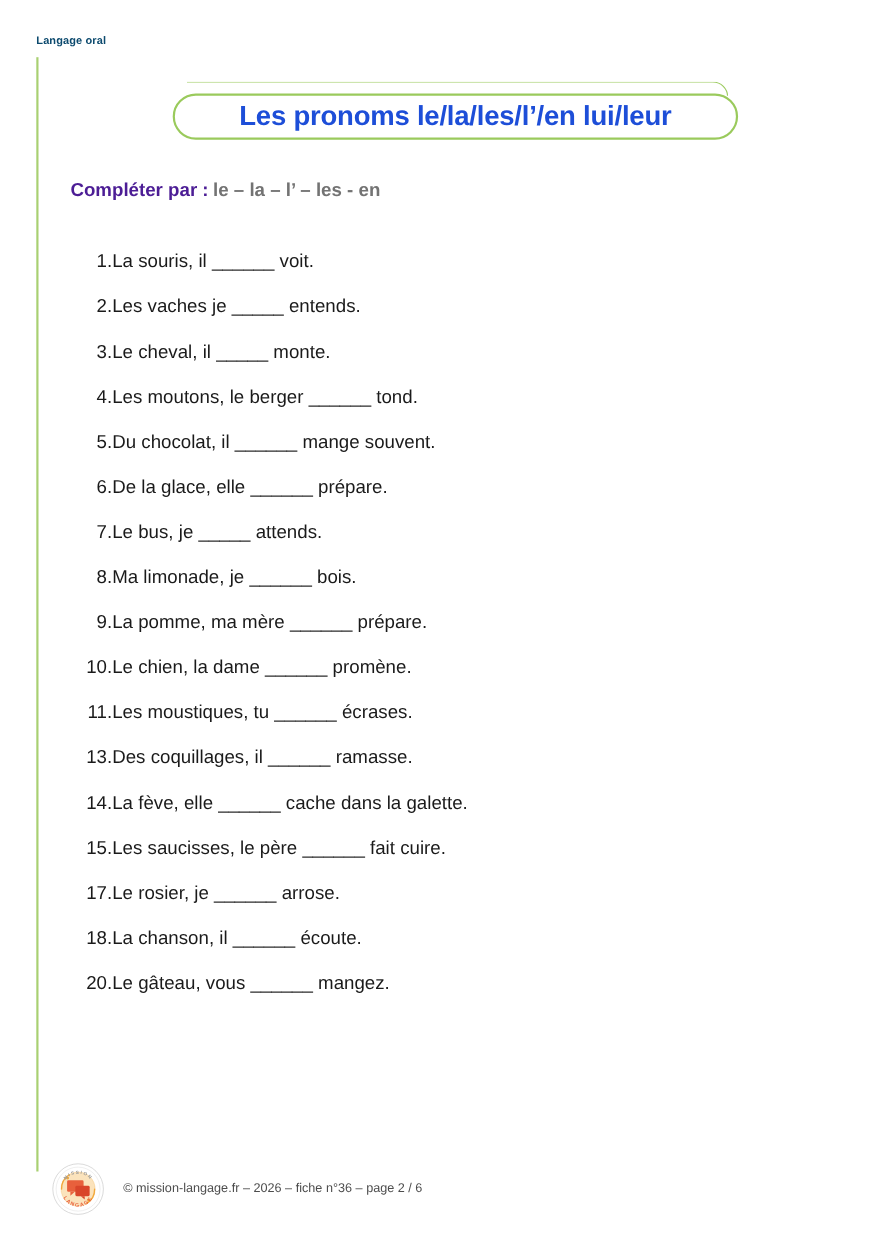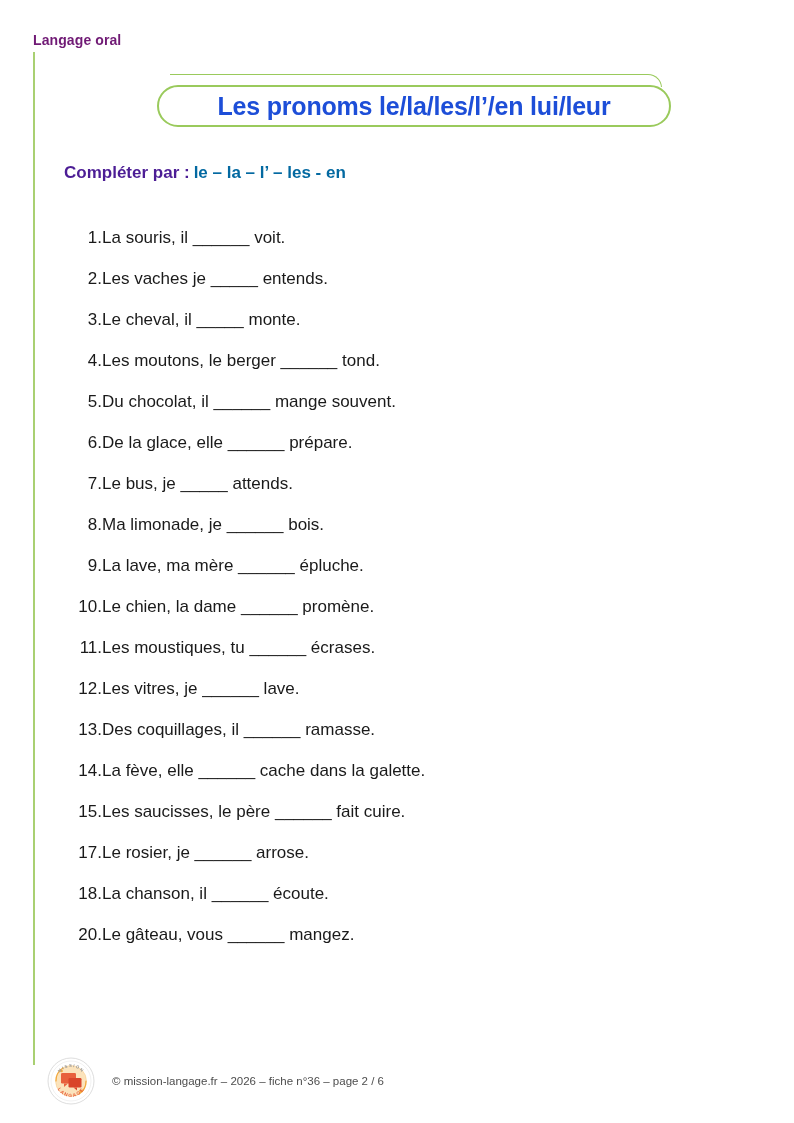--- a/index.html
+++ b/index.html
@@ -26,23 +26,23 @@
     position: absolute;
     top: 30px;
     left: 0;
     width: 794px;
     height: 60px;
   }
   .header-category {
     position: absolute;
     left: 33px;
     top: 2px;
-    font-size: 14px;
+    font-size: 10px;
     font-weight: bold;
-    color: #701a75;
+    color: #0c4a6e;
     letter-spacing: 0.1px;
     white-space: nowrap;
   }
   .header-subject {
     position: absolute;
     left: 183px;
     top: 2px;
     font-size: 13px;
     font-weight: normal;
     color: #A9D072;
@@ -103,21 +103,21 @@
     left: 64px;
     top: 163px;
     font-size: 17px;
     font-weight: bold;
     white-space: nowrap;
   }
   .instruction .lead {
     color: #4c1d95;
   }
   .instruction .answers {
-    color: #0369a1;
+    color: #737373;
     margin-left: 4px;
   }
 
   
   .list {
     position: absolute;
     left: 64px;
     top: 228px;
     width: 660px;
   }
@@ -210,33 +210,29 @@
       <div class="list-item">
         <span class="item-num">7.</span>
         <span class="item-text">Le bus, je _____ attends.</span>
       </div>
       <div class="list-item">
         <span class="item-num">8.</span>
         <span class="item-text">Ma limonade, je ______ bois.</span>
       </div>
       <div class="list-item">
         <span class="item-num">9.</span>
-        <span class="item-text">La lave, ma mère ______ épluche.</span>
+        <span class="item-text">La pomme, ma mère ______ prépare.</span>
       </div>
       <div class="list-item">
         <span class="item-num">10.</span>
         <span class="item-text">Le chien, la dame ______ promène.</span>
       </div>
       <div class="list-item">
         <span class="item-num">11.</span>
         <span class="item-text">Les moustiques, tu ______ écrases.</span>
-      </div>
-      <div class="list-item">
-        <span class="item-num">12.</span>
-        <span class="item-text">Les vitres, je ______ lave.</span>
       </div>
       <div class="list-item">
         <span class="item-num">13.</span>
         <span class="item-text">Des coquillages, il ______ ramasse.</span>
       </div>
       <div class="list-item">
         <span class="item-num">14.</span>
         <span class="item-text">La fève, elle ______ cache dans la galette.</span>
       </div>
       <div class="list-item">

